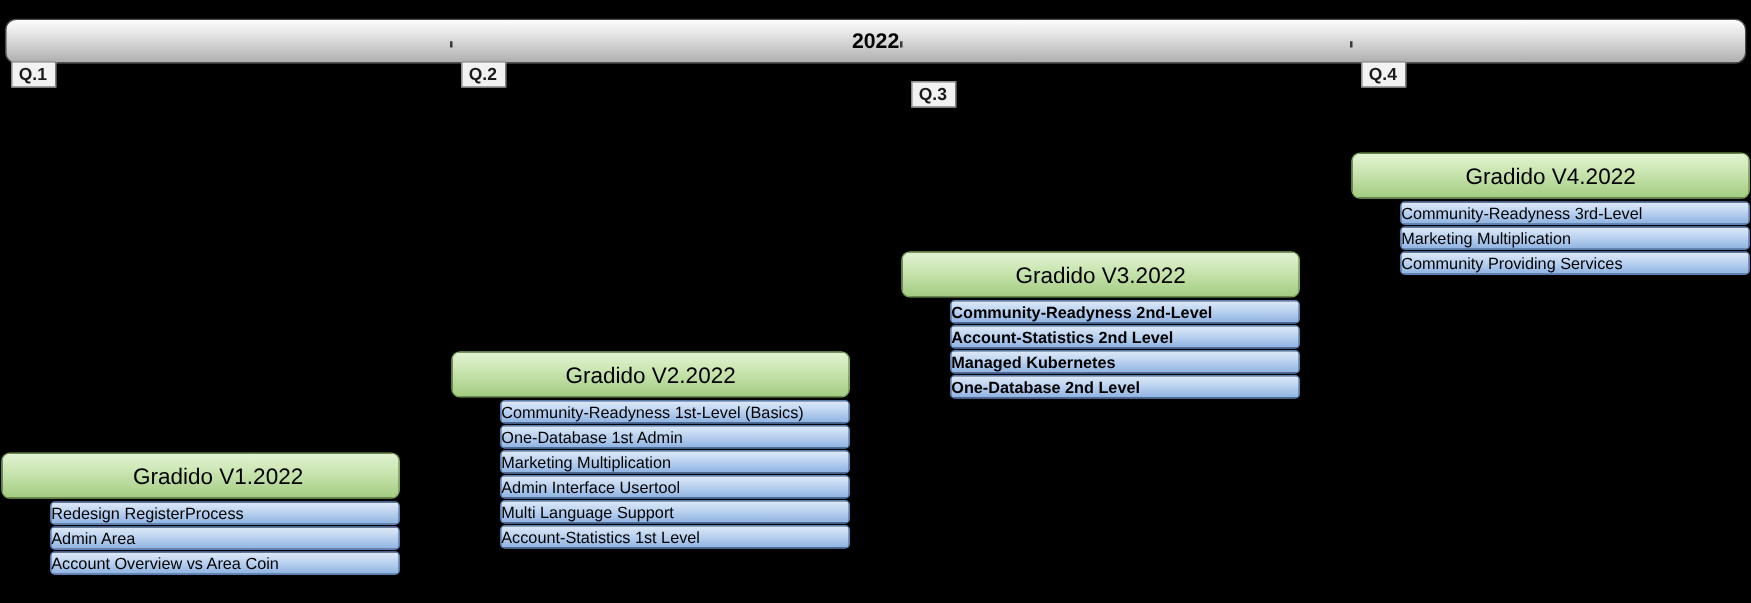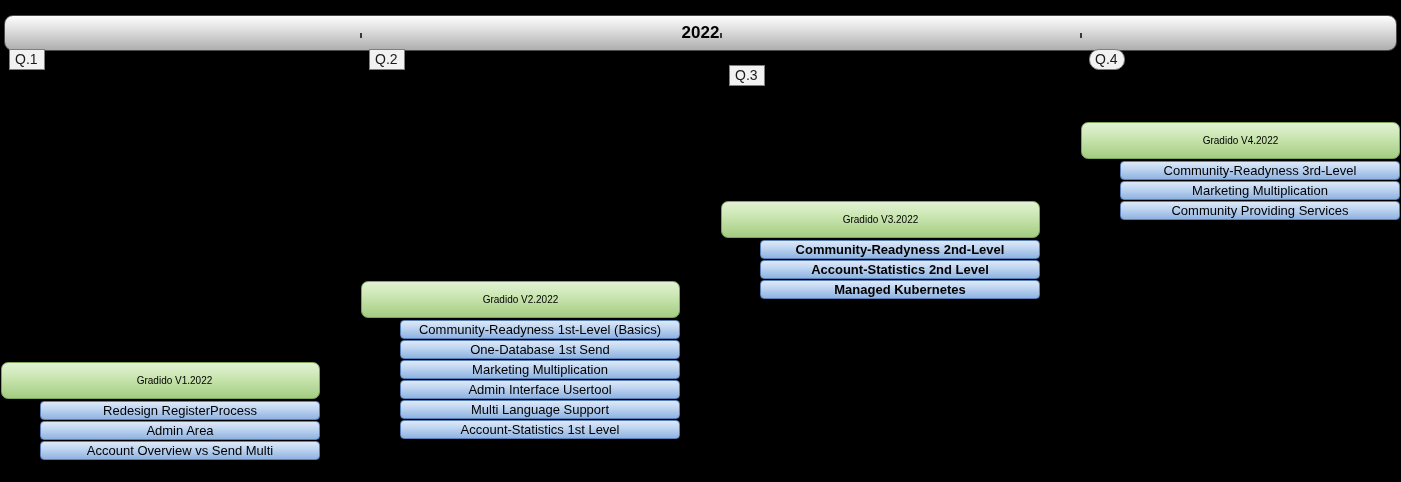--- a/index.html
+++ b/index.html
@@ -34,69 +34,68 @@
   }
   
   .qtag {
     position: absolute;
     top: 49px;
     box-sizing: border-box;
     background: #f2f2f2;
     border: 1px solid #7f7f7f;
     color: #1a1a1a;
     font-size: 14px;
-    font-weight: normal;
+    font-weight: bold;
     padding: 1px 6px 2px 5px;
     line-height: 16px;
   }
   
   .release {
     position: absolute;
     width: 319px; height: 37px;
     box-sizing: border-box;
     border: 1px solid #7ea55c;
     border-radius: 7px;
     background: linear-gradient(180deg, #e2f2d4 0%, #cbe6b2 40%, #a3cc82 100%);
     text-align: center;
     line-height: 36px;
-    font-size: 10px;
+    font-size: 18px;
     color: #000000;
   }
   
   .stack {
     position: absolute;
     width: 280px;
   }
   .feature {
     box-sizing: border-box;
     width: 280px; height: 19px;
     margin-bottom: 1px;
     border: 1px solid #5a7fb5;
     border-radius: 4px;
     background: linear-gradient(180deg, #dde9f8 0%, #bcd3f0 45%, #8fb3e2 100%);
-    text-align: center;
     line-height: 17px;
     font-size: 13px;
     color: #000000;
     white-space: nowrap;
     overflow: hidden;
   }
   
   .q1 .release { left: 1px;    top: 362px; padding-left: 28px; }
   .q1 .stack   { left: 40px;   top: 401px; }
   .q2 .release { left: 361px;  top: 281px; }
   .q2 .stack   { left: 400px;  top: 320px; }
   .q3 .release { left: 721px;  top: 201px; }
   .q3 .stack   { left: 760px;  top: 240px; font-weight: bold; }
   .q4 .release { left: 1081px; top: 122px; }
   .q4 .stack   { left: 1120px; top: 161px; }
   .qtag.t1 { left: 9px; }
   .qtag.t2 { left: 369px; }
   .qtag.t3 { left: 729px; margin-top: 16px; }
-  .qtag.t4 { left: 1089px; border-radius: 10px; }
+  .qtag.t4 { left: 1089px; }
   .qtick.k1 { left: 360px; }
   .qtick.k2 { left: 720px; }
   .qtick.k3 { left: 1080px; }
 </style>
 </head>
 <body>
 
 <div class="canvas">
 
   <div class="year-bar">
@@ -109,42 +108,43 @@
   <div class="qtag t1">Q.1</div>
   <div class="qtag t2">Q.2</div>
   <div class="qtag t3">Q.3</div>
   <div class="qtag t4">Q.4</div>
 
   <div class="q1">
     <div class="release">Gradido V1.2022</div>
     <div class="stack">
       <div class="feature">Redesign RegisterProcess</div>
       <div class="feature">Admin Area</div>
-      <div class="feature">Account Overview vs Send Multi</div>
+      <div class="feature">Account Overview vs Area Coin</div>
     </div>
   </div>
 
   <div class="q2">
     <div class="release">Gradido V2.2022</div>
     <div class="stack">
       <div class="feature">Community-Readyness 1st-Level (Basics)</div>
-      <div class="feature">One-Database 1st Send</div>
+      <div class="feature">One-Database 1st Admin</div>
       <div class="feature">Marketing Multiplication</div>
       <div class="feature">Admin Interface Usertool</div>
       <div class="feature">Multi Language Support</div>
       <div class="feature">Account-Statistics 1st Level</div>
     </div>
   </div>
 
   <div class="q3">
     <div class="release">Gradido V3.2022</div>
     <div class="stack">
       <div class="feature">Community-Readyness 2nd-Level</div>
       <div class="feature">Account-Statistics 2nd Level</div>
       <div class="feature">Managed Kubernetes</div>
+      <div class="feature">One-Database 2nd Level</div>
     </div>
   </div>
 
   <div class="q4">
     <div class="release">Gradido V4.2022</div>
     <div class="stack">
       <div class="feature">Community-Readyness 3rd-Level</div>
       <div class="feature">Marketing Multiplication</div>
       <div class="feature">Community Providing Services</div>
     </div>

